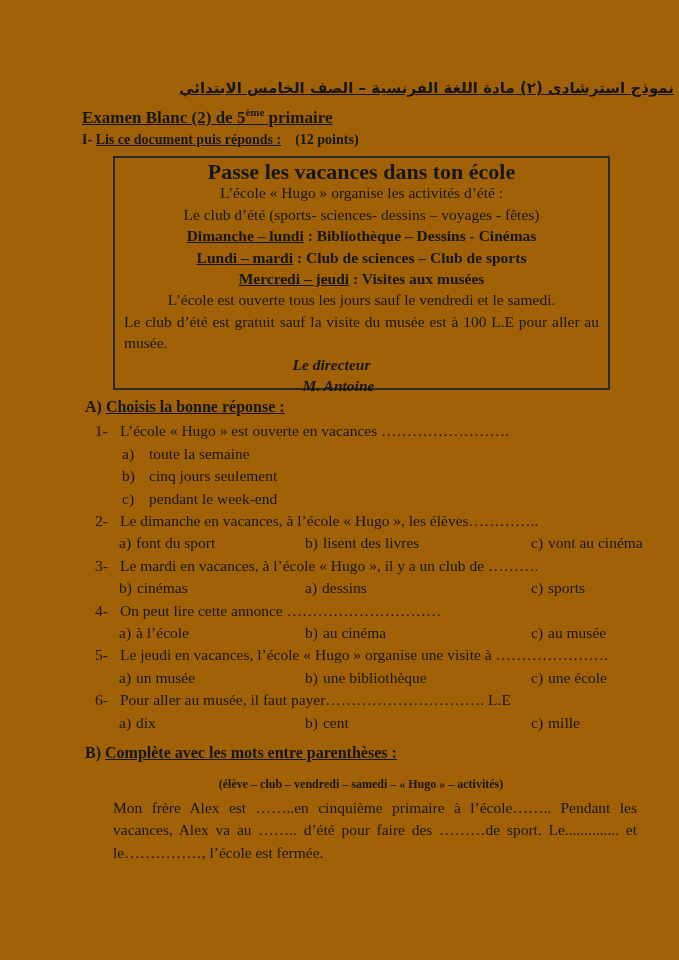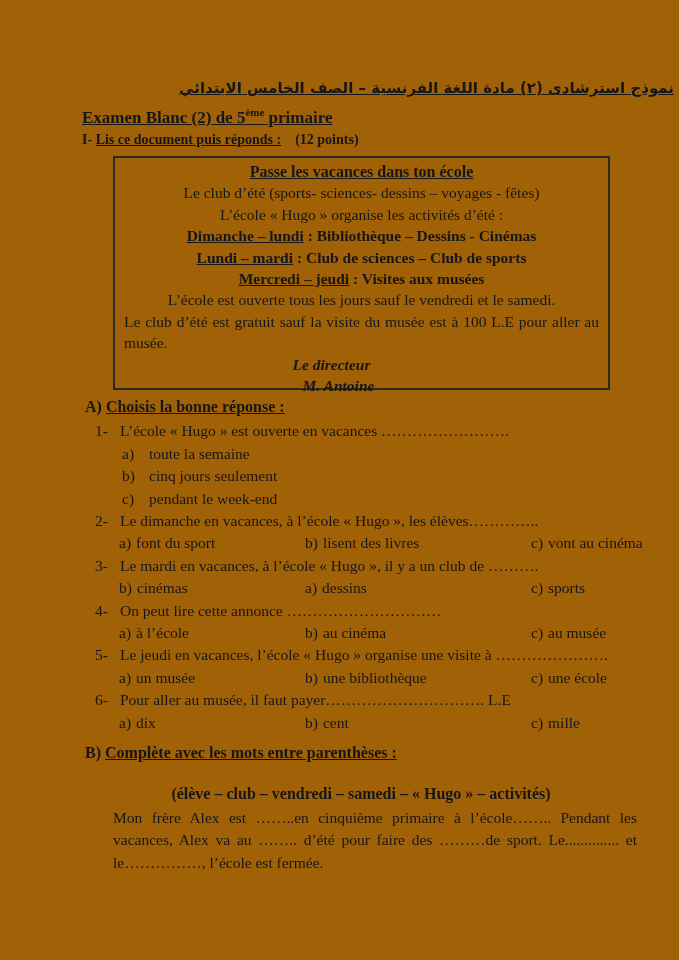--- a/index.html
+++ b/index.html
@@ -46,21 +46,21 @@
   
   .notice-box {
     position: absolute; top: 156px; left: 113px;
     width: 497px; height: 234px;
     box-sizing: border-box;
     border: 2px solid #2a2a2a;
     padding: 3px 9px 0 9px;
     font-size: 15.5px;
     line-height: 21.4px;
   }
-  .notice-title { text-align: center; font-weight: bold; text-decoration: underline; font-size: 16px; }
+  .notice-title { text-align: center; font-weight: bold; font-size: 22px; }
   .notice-intro { text-align: center; }
   .sched-line { text-align: center; font-weight: bold; }
   .sched-line .days { text-decoration: underline; }
   .open-line { text-align: center; }
   .fee-line { text-align: justify; }
   .signature { text-align: center; font-weight: bold; font-style: italic; padding-right: 46px; }
   .signature .role-line { padding-right: 14px; }
 
   
   .section-a {
@@ -80,21 +80,21 @@
     margin-left: 34px;
     gap: 36px;
   }
   .opt .opt-label { margin-right: 5px; }
 
   
   .section-b {
     position: absolute; top: 742px; left: 85px; width: 552px;
     font-size: 15.5px; line-height: 22.4px;
   }
-  .word-bank { text-align: center; font-weight: bold; font-size: 16px; margin-top: 19px; }
+  .word-bank { text-align: center; font-weight: bold; font-size: 12px; margin-top: 9px; }
   .gap-paragraph { margin-left: 28px; margin-top: 1px; text-align: justify; }
 </style>
 </head>
 <body>
 
 <div class="page">
 
   <div class="arabic-header">نموذج استرشادى (٢) مادة اللغة الفرنسية – الصف الخامس الابتدائي</div>
 
   <div class="exam-title">
@@ -102,22 +102,22 @@
       <span>Examen Blanc (2) de 5</span><sup>ème</sup><span> primaire</span>
     </span>
   </div>
 
   <div class="part1">
     <span>I- </span><span class="u">Lis ce document puis réponds :</span><span class="points">(12 points)</span>
   </div>
 
   <div class="notice-box">
     <div class="notice-title">Passe les vacances dans ton école</div>
+    <div class="notice-intro">L’école « Hugo » organise les activités d’été :</div>
     <div class="notice-intro">Le club d’été (sports- sciences- dessins – voyages - fêtes)</div>
-    <div class="notice-intro">L’école « Hugo » organise les activités d’été :</div>
     <div id="schedule-lines">
         <div class="sched-line"><span class="days">Dimanche – lundi</span><span> : Bibliothèque – Dessins - Cinémas</span></div>
         <div class="sched-line"><span class="days">Lundi – mardi</span><span> : Club de sciences – Club de sports</span></div>
         <div class="sched-line"><span class="days">Mercredi – jeudi</span><span> : Visites aux musées</span></div>
       </div>
     <div class="open-line">L’école est ouverte tous les jours sauf le vendredi et le samedi.</div>
     <div class="fee-line">Le club d’été est gratuit sauf la visite du musée est à 100 L.E pour aller au musée.</div>
     <div class="signature">
       <div class="role-line">Le directeur</div>
       <div class="name-line">M. Antoine</div>

